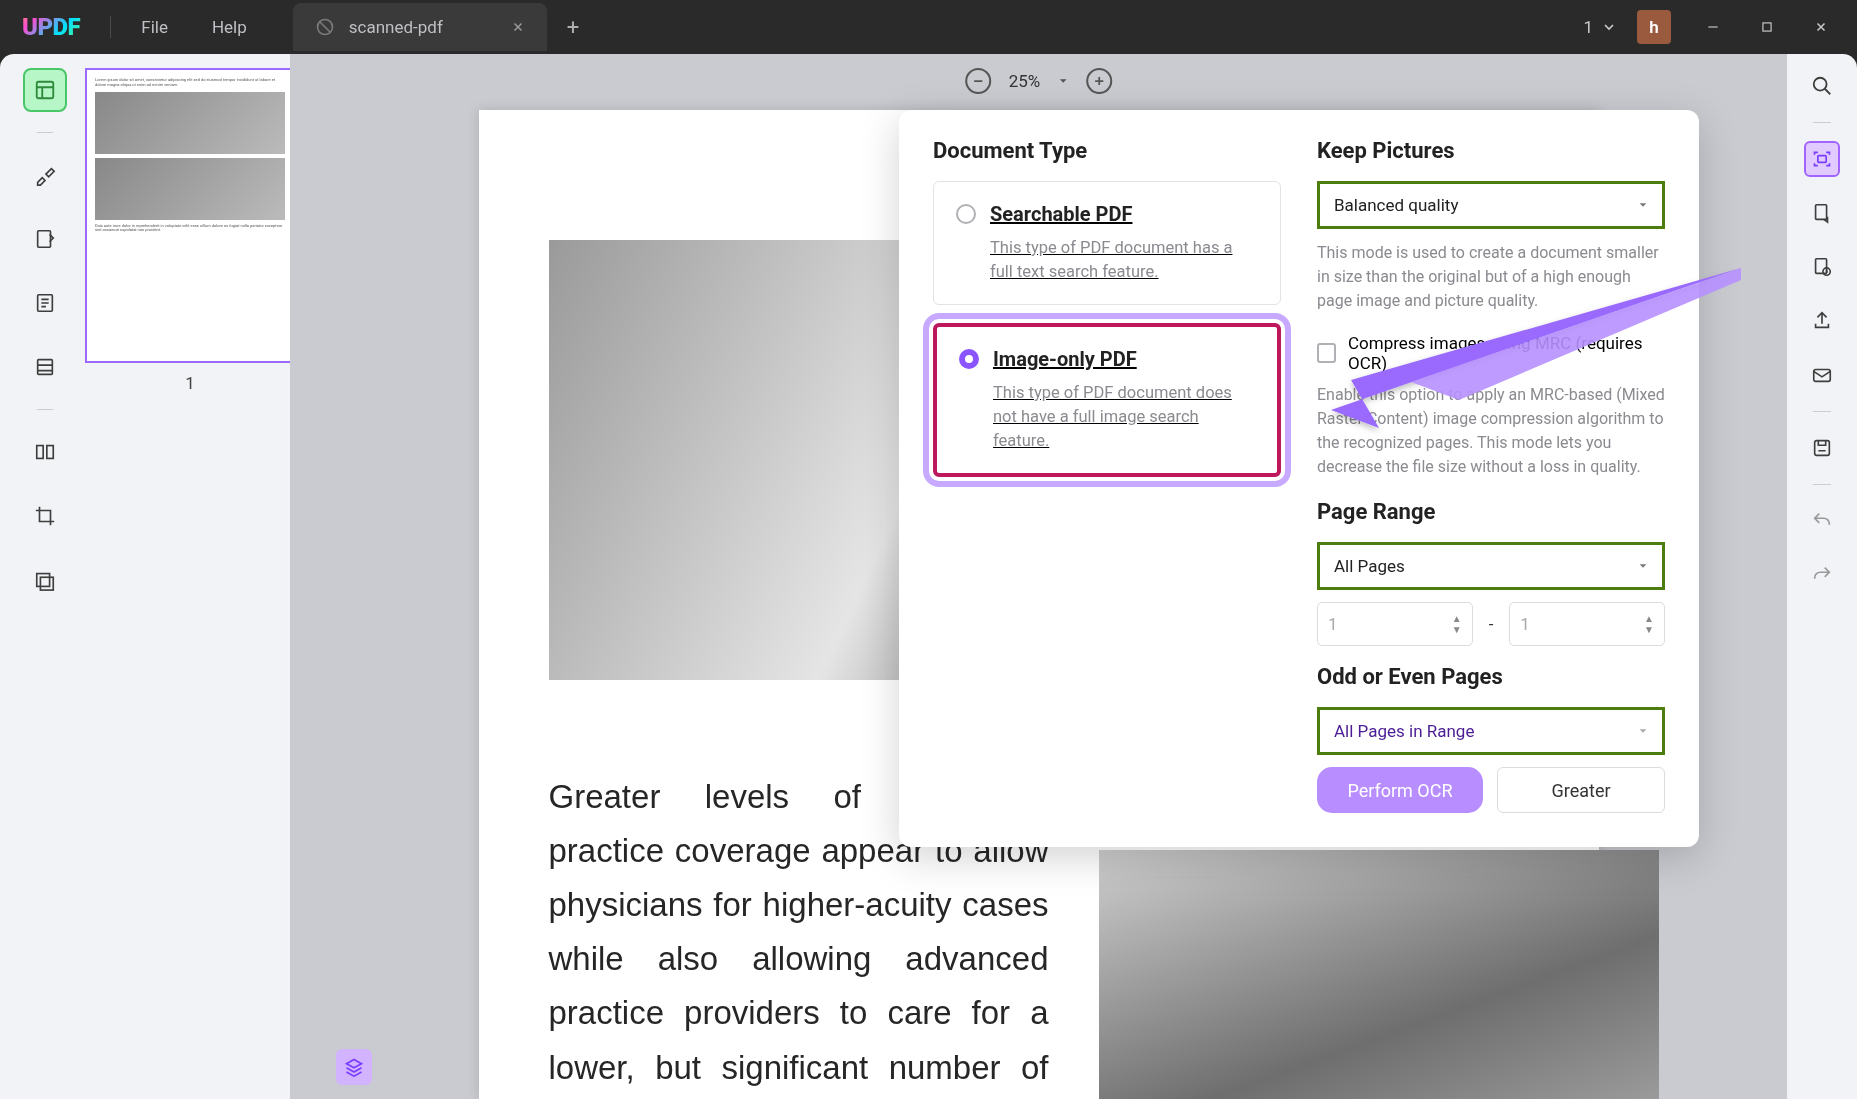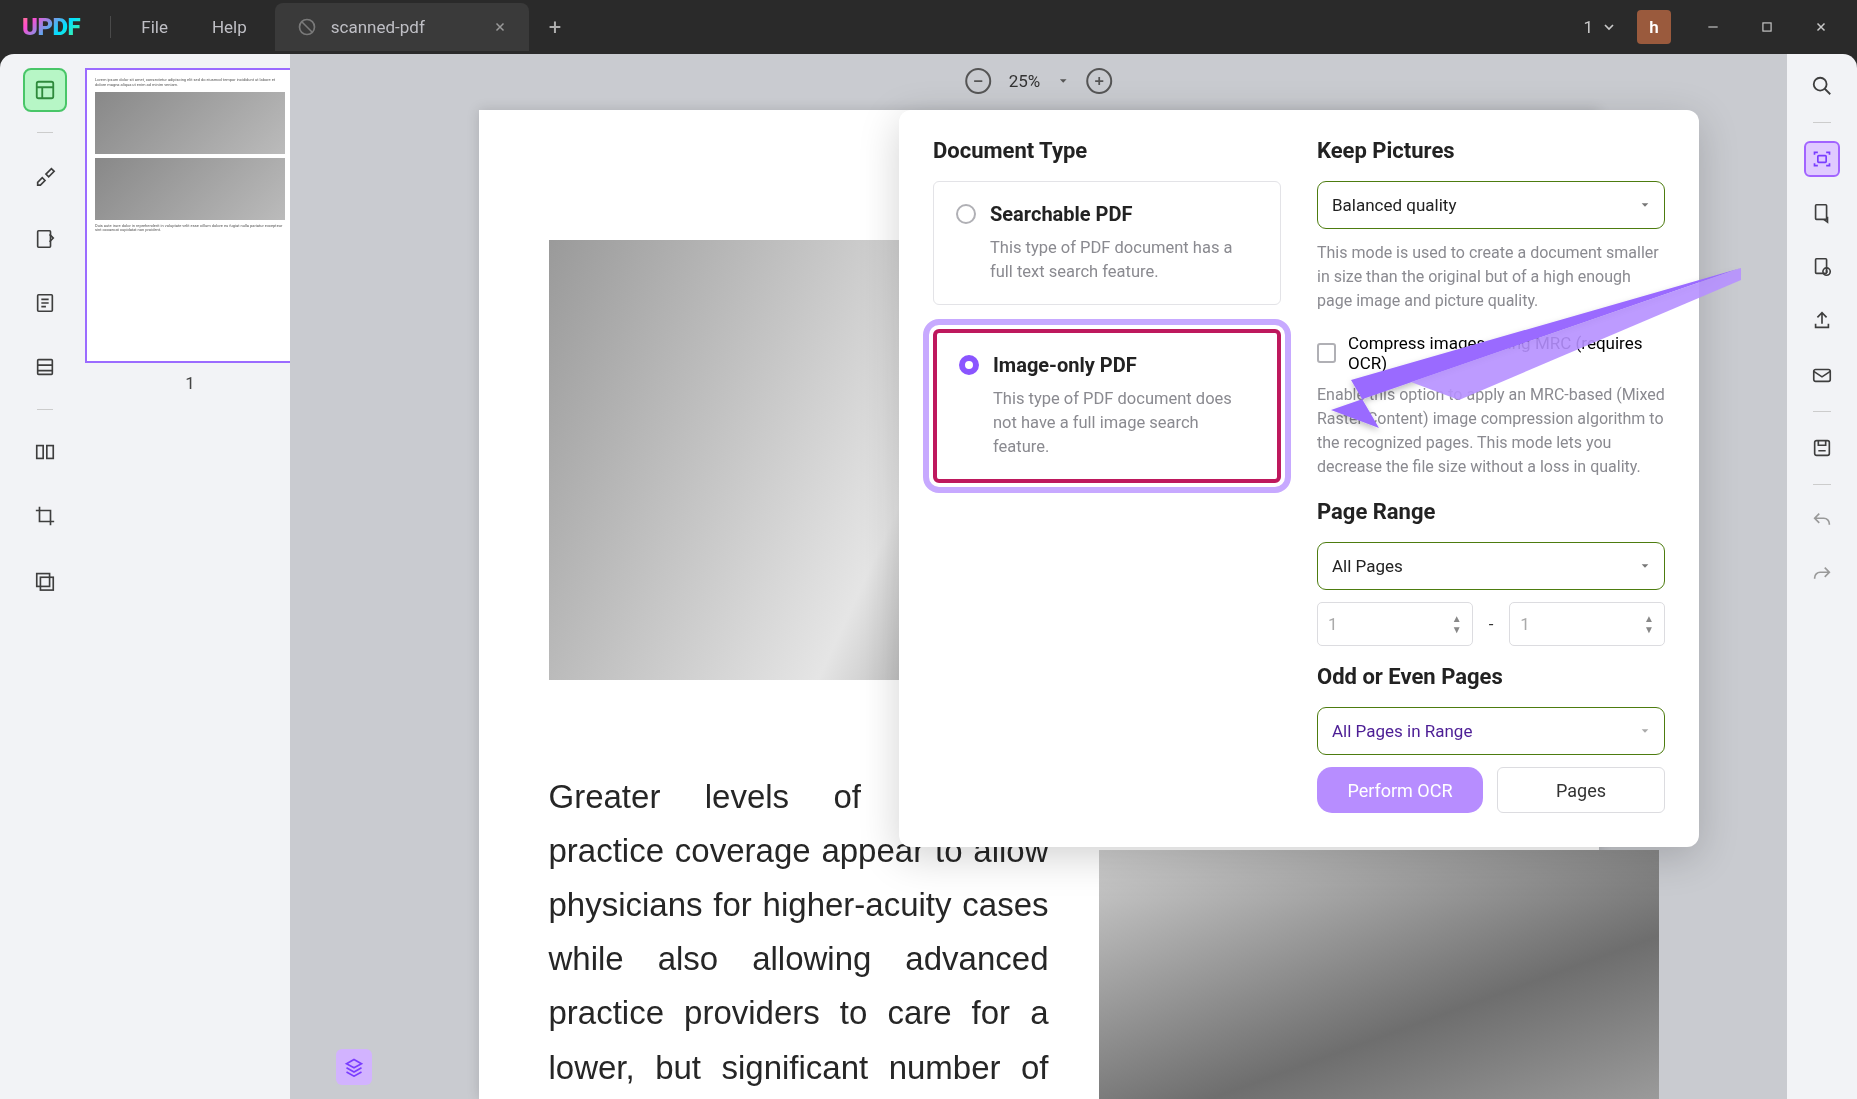--- a/index.html
+++ b/index.html
@@ -30,21 +30,21 @@
   color: transparent;
 }
 .tb-sep { width:1px; height:22px; background:#4a4a4a; margin:0 8px; }
 .menu-item { padding: 0 22px; cursor: default; }
 .tab {
   height: 48px;
   display:flex; align-items:center; gap:14px;
   padding: 0 16px 0 22px;
   background:#3a3a3a;
   border-radius: 8px 8px 0 0;
-  margin-left:6px;
+  margin-left:24px;
 }
 .tab-icon { color:#7a7a7a; font-size:18px; }
 .tab-close { color:#9a9a9a; padding:4px 6px; }
 .tab-add { color:#aeaeae; padding:0 20px; font-size:22px; }
 .tb-right { margin-left:auto; display:flex; align-items:center; gap:10px; padding-right:14px; }
 .pg-ind { display:flex; align-items:center; gap:8px; color:#c9c9c9; }
 .avatar { width:34px; height:34px; background:#9a5a3d; border-radius:4px; display:flex; align-items:center; justify-content:center; color:#fff; font-weight:600; margin:0 10px; }
 .win-btn { width:44px; height:34px; display:flex; align-items:center; justify-content:center; color:#c9c9c9; }
 
 .app {
@@ -127,36 +127,37 @@
   padding: 28px 34px 34px;
   display:flex; gap:36px;
   z-index:5;
 }
 .panel h3 { font-weight:700; font-size:22px; color:#222; margin-bottom:18px; }
 .col { flex:1; }
 .radio-card {
   border:1px solid #e3e3e7;
   border-radius:6px;
   padding: 20px 22px;
-  margin-bottom:24px;
+  margin-bottom:18px;
+  text-decoration:underline;
 }
 .radio-card.sel {
   border:4px solid #be185d;
   outline:6px solid #c7a9ff;
   outline-offset:4px;
   position:relative;
 }
 .radio-row { display:flex; align-items:center; gap:14px; }
 .radio-dot { width:20px; height:20px; border:2px solid #b0b0b5; border-radius:50%; flex-shrink:0; }
 .radio-card.sel .radio-dot { border:6px solid #8a55ff; }
 .radio-title { font-weight:700; font-size:20px; color:#222; }
 .radio-desc { font-size:16.5px; color:#8a8a90; margin-top:10px; margin-left:34px; line-height:1.45; }
 
 .select {
-  border:1px solid #4d7c0f; border-radius:9px; padding:12px 14px;
+  border:3px solid #4d7c0f; border-radius:0; padding:12px 14px;
   display:flex; align-items:center; justify-content:space-between;
   color:#222; margin-bottom:12px;
 }
 .large { height:48px; }
 .helptext { font-size:16px; color:#8a8a90; line-height:1.5; margin-bottom:20px; }
 .chk-row { display:flex; align-items:center; gap:12px; margin-bottom:10px; }
 .chk { width:20px; height:20px; border:2px solid #b0b0b5; border-radius:3px; }
 .range-row { display:flex; align-items:center; gap:16px; margin-bottom:18px; }
 .numin { flex:1; border:1px solid #dcdce0; border-radius:5px; height:44px; display:flex; align-items:center; justify-content:space-between; padding:0 10px; color:#aaa; }
 .spin { display:flex; flex-direction:column; gap:2px; color:#888; font-size:10px; }
@@ -371,21 +372,21 @@
         <h3>Odd or Even Pages</h3>
         <div class="select large" style="color:#4c1d95">
           <span>All Pages in Range</span>
           <svg width="10" height="10" viewBox="0 0 24 24" fill="#aaa">
               <path d="M4 8l8 8 8-8z"></path>
             </svg>
         </div>
 
         <div class="btn-row">
           <div class="btn primary">Perform OCR</div>
-          <div class="btn secondary">Pages</div>
+          <div class="btn secondary">Greater</div>
         </div>
       </div>
 
       <svg class="arrow-callout" viewBox="0 0 460 200">
         <defs>
             <filter id="sh">
               <feDropShadow dx="0" dy="3" stdDeviation="3" flood-opacity=".25"></feDropShadow>
             </filter>
           </defs>
         <path d="M450 8 L40 150 L88 168 L60 120 Z" fill="#9a6bff" filter="url(#sh)"></path>

